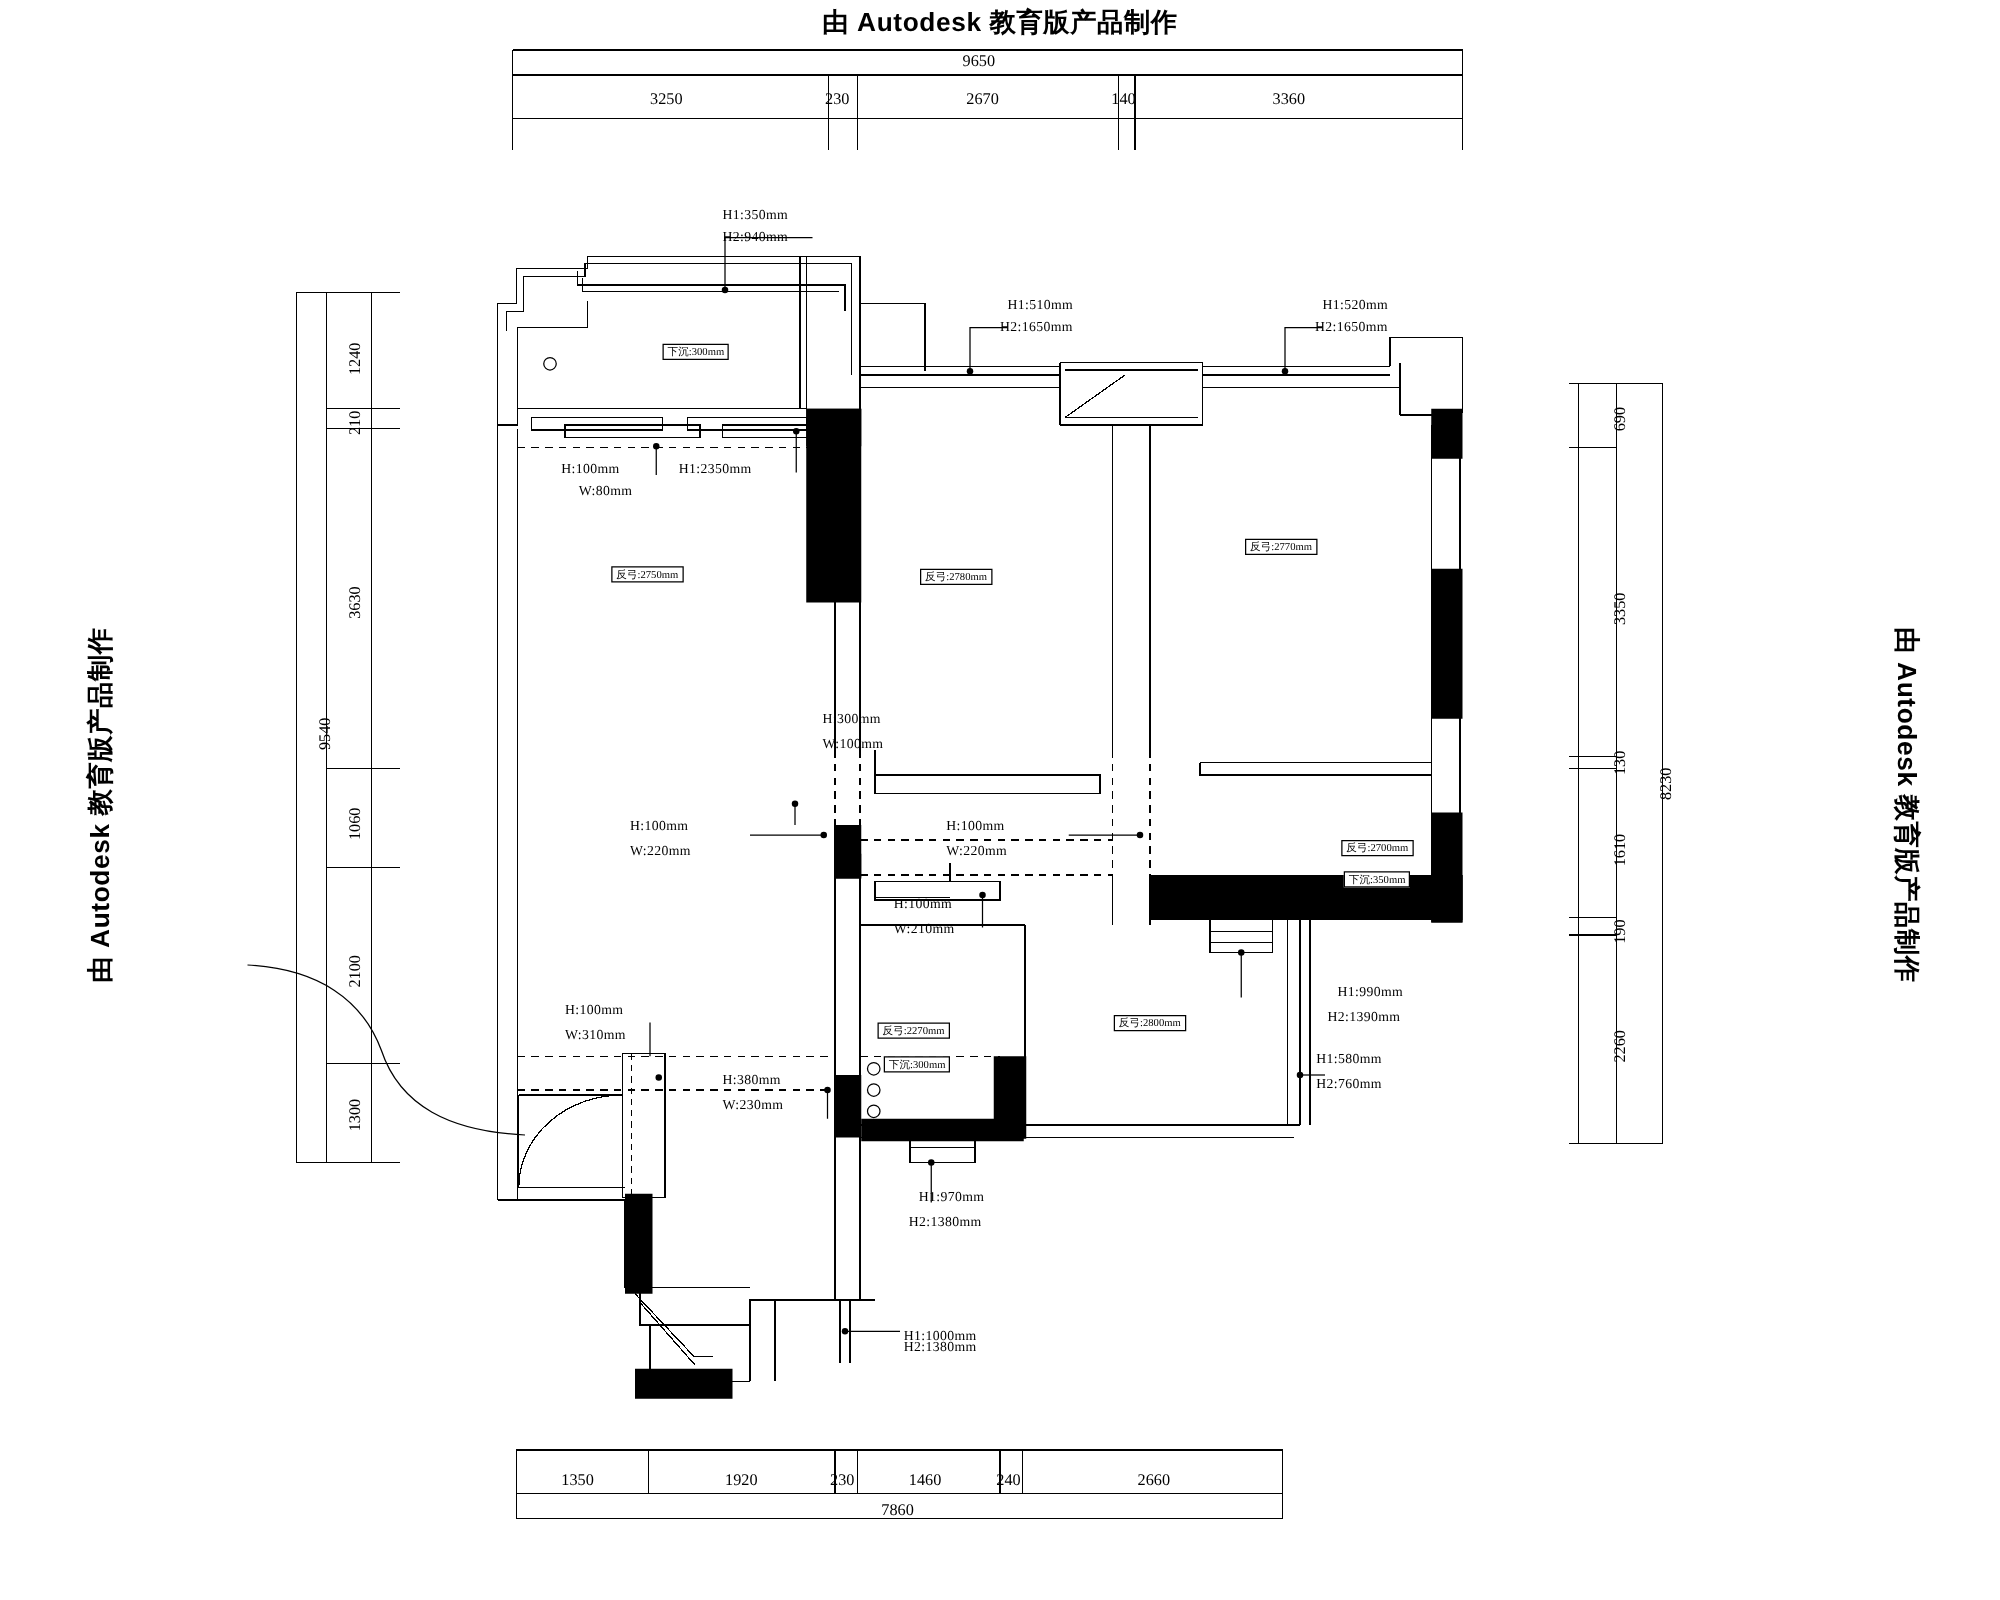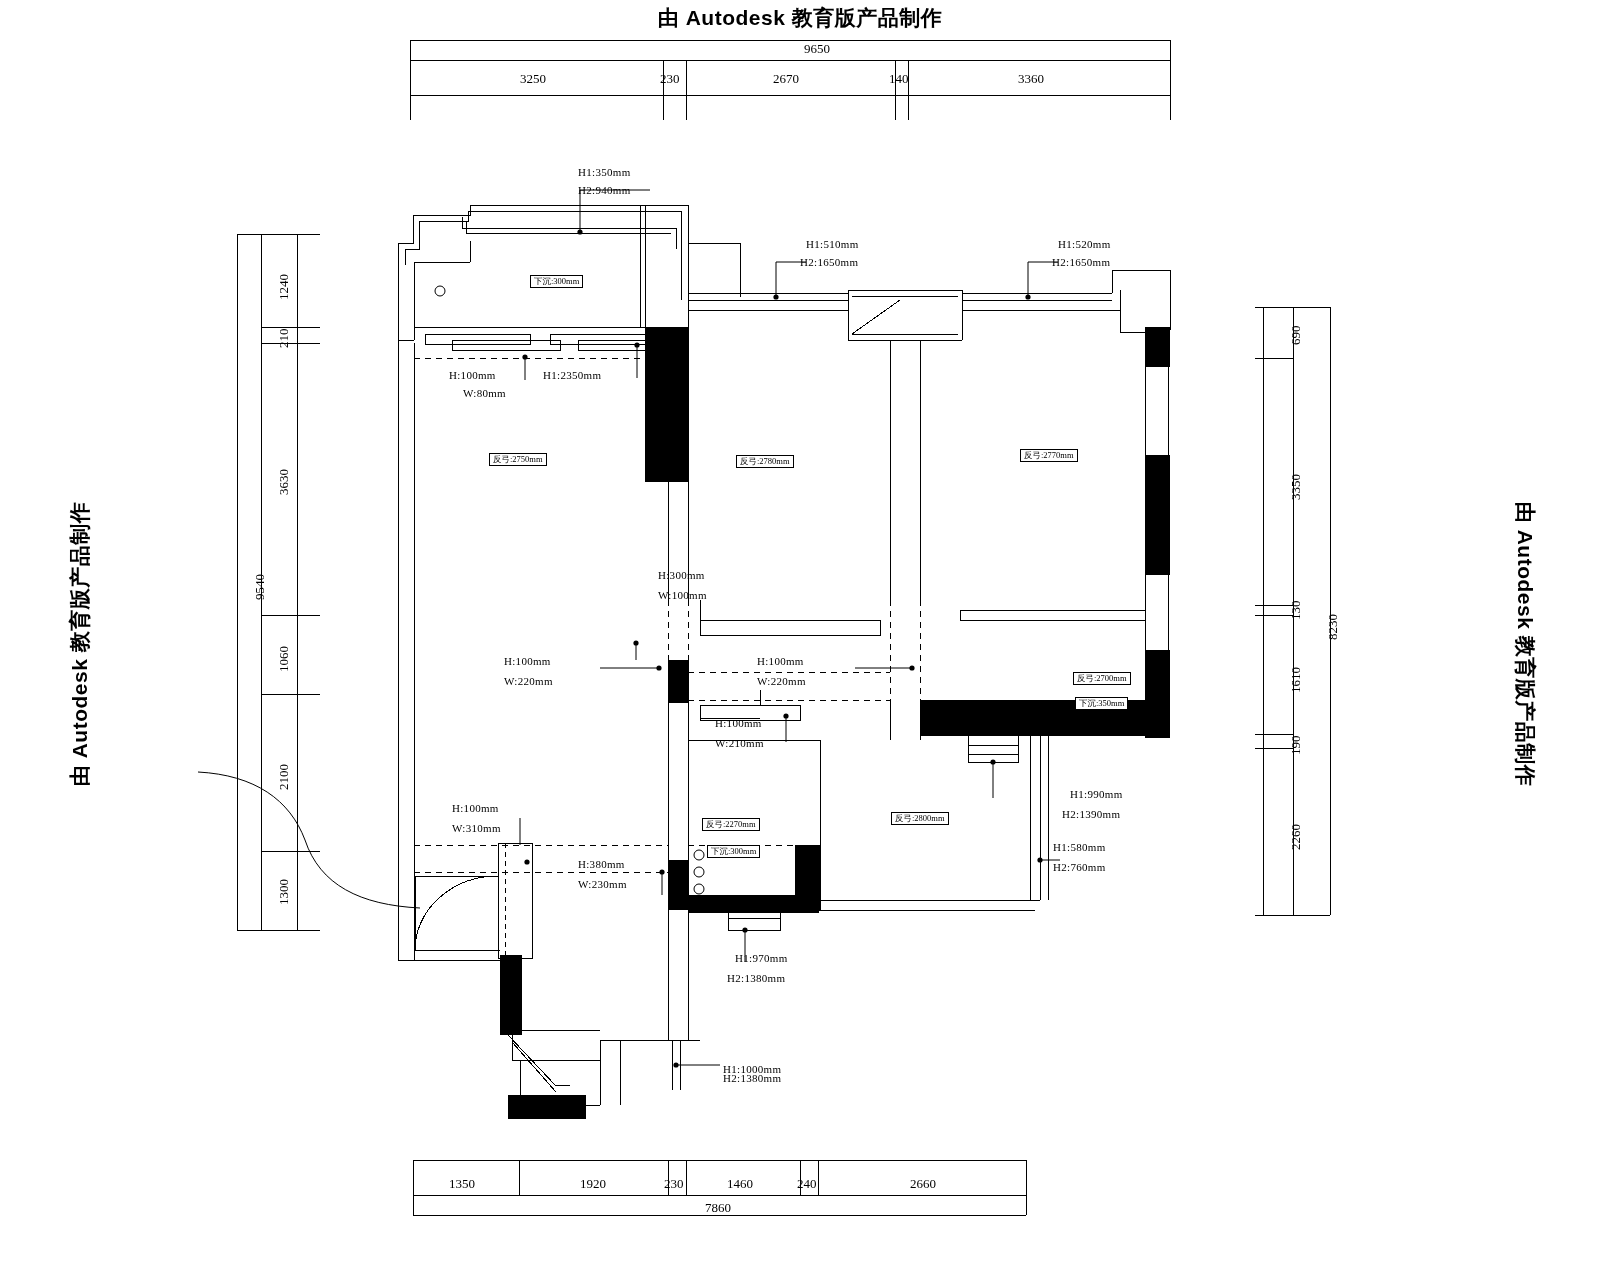--- a/index.html
+++ b/index.html
@@ -266,21 +266,21 @@
       <circle cx="699" cy="855" r="5"></circle>
       <circle cx="699" cy="872" r="5"></circle>
       <circle cx="699" cy="889" r="5"></circle>
     </g>
 
     <g stroke="#000" fill="none">
       <path d="M198 772 C 255 775, 290 800, 305 840 C 320 885, 360 905, 420 908"></path>
     </g>
   </svg>
 
-  <div class="dimtxt" style="left:770px;top:41px;margin-left:34px;">9650</div>
+  <div class="dimtxt" style="left:770px;top:41px;">9650</div>
   <div class="dimtxt" style="left:520px;top:71px;font-family:Liberation Serif, serif;">3250</div>
   <div class="dimtxt" style="left:660px;top:71px;">230</div>
   <div class="dimtxt" style="left:773px;top:71px;">2670</div>
   <div class="dimtxt" style="left:889px;top:71px;">140</div>
   <div class="dimtxt" style="left:1018px;top:71px;">3360</div>
 
   <div class="dimtxt" style="left:449px;top:1176px;">1350</div>
   <div class="dimtxt" style="left:580px;top:1176px;">1920</div>
   <div class="dimtxt" style="left:664px;top:1176px;">230</div>
   <div class="dimtxt" style="left:727px;top:1176px;">1460</div>
@@ -344,20 +344,20 @@
 
   <div class="note" style="left:1070px;top:788px;">H1:990mm</div>
   <div class="note" style="left:1062px;top:808px;">H2:1390mm</div>
 
   <div class="note" style="left:1053px;top:841px;">H1:580mm</div>
   <div class="note" style="left:1053px;top:861px;">H2:760mm</div>
 
   <div class="boxlbl" style="left:530px;top:275px;">下沉:300mm</div>
   <div class="boxlbl" style="left:489px;top:453px;">反弓:2750mm</div>
   <div class="boxlbl" style="left:736px;top:455px;">反弓:2780mm</div>
-  <div class="boxlbl" style="left:996px;top:449px;margin-left:24px;">反弓:2770mm</div>
+  <div class="boxlbl" style="left:996px;top:431px;">反弓:2770mm</div>
   <div class="boxlbl" style="left:1073px;top:672px;">反弓:2700mm</div>
   <div class="boxlbl" style="left:1075px;top:697px;">下沉:350mm</div>
   <div class="boxlbl" style="left:702px;top:818px;">反弓:2270mm</div>
   <div class="boxlbl" style="left:707px;top:845px;">下沉:300mm</div>
   <div class="boxlbl" style="left:891px;top:812px;">反弓:2800mm</div>
 
 </div>
 
 </body></html>

